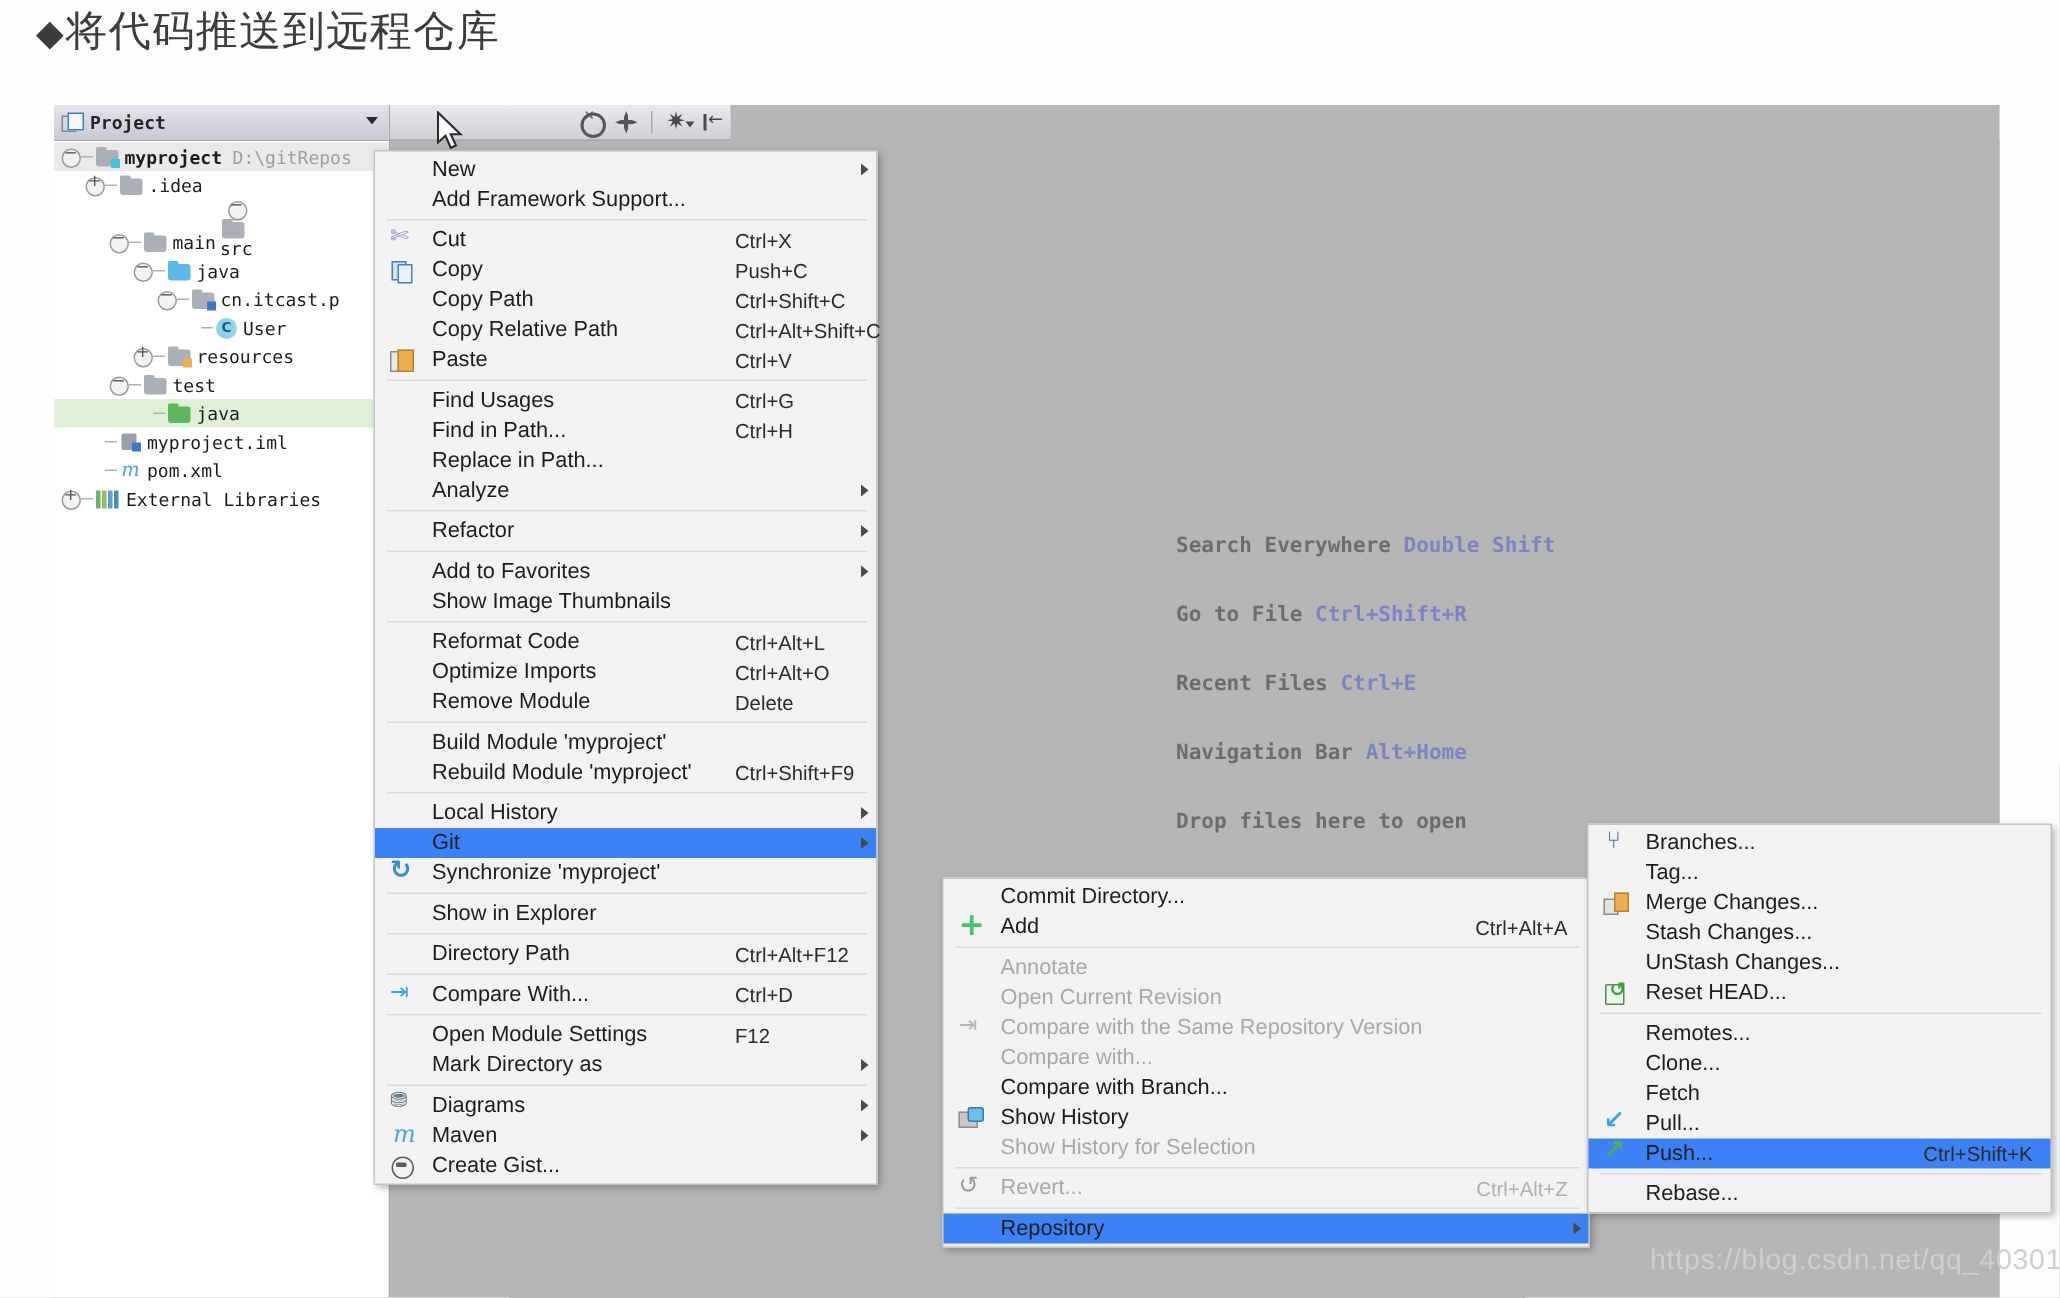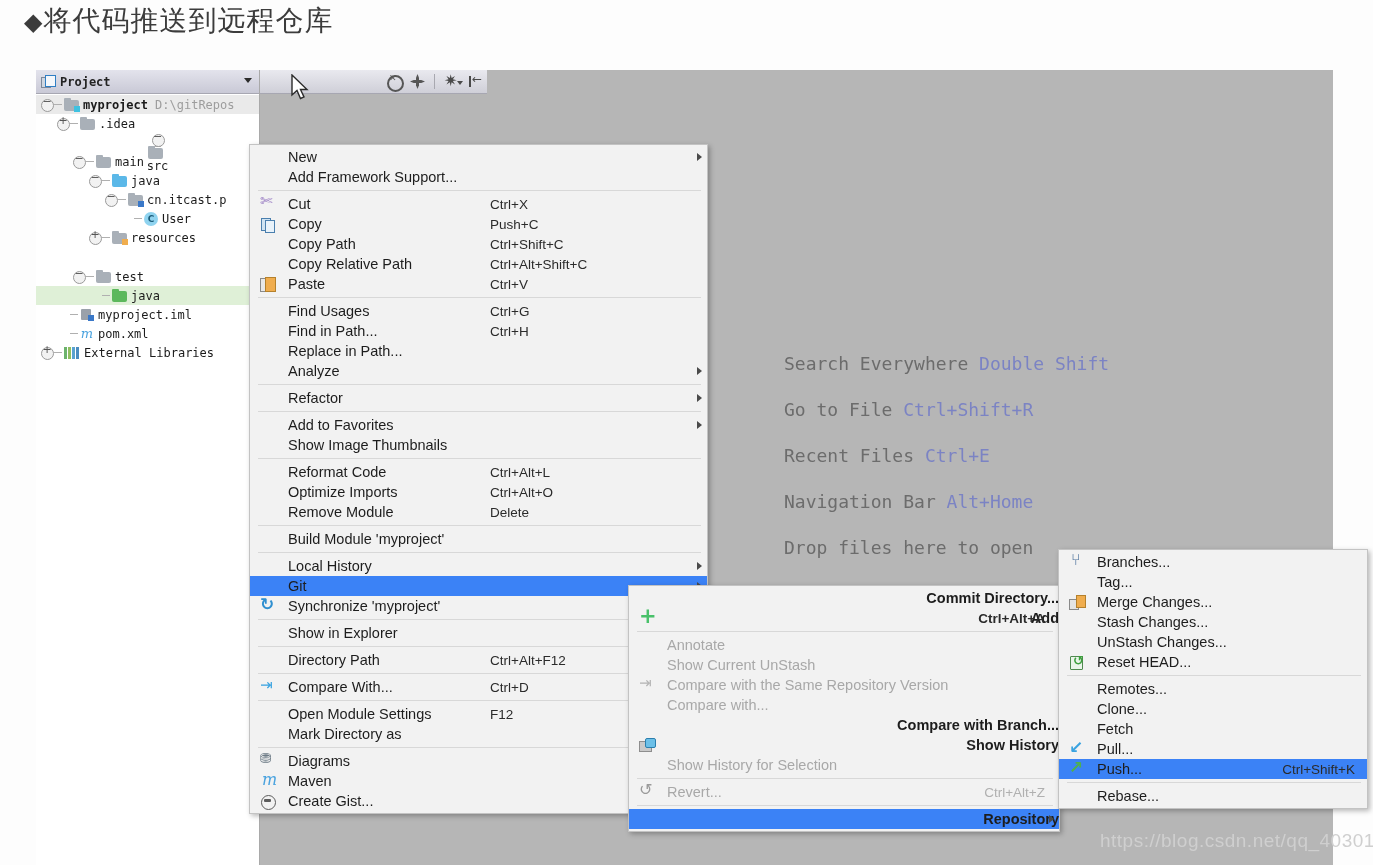--- a/index.html
+++ b/index.html
@@ -184,40 +184,40 @@
   .t-path { color:#9d9d9d; margin-left:7px; }
 
   
   .editor {
     position: absolute; left: 225px; top: 24px;
     width: 1072px; height: 771px;
     background: #b6b6b6;
   }
   .editor-hints {
     position:absolute; left:523px; top:247px;
-    font-family:"DejaVu Sans Mono", monospace; font-size:18px;
-    color:#6c6c6c; line-height:46px; white-space:nowrap;
+    font-family:"DejaVu Sans Mono", monospace; font-size:14px;
+    color:#6c6c6c; line-height:46px; white-space:nowrap;font-weight:bold;
   }
   .editor-hints .key { color:#7b83c4; }
 
   
   .menu {
     position: absolute;
     background: #f2f2f2;
     border: 1px solid #c3c3c3;
     box-shadow: 2px 2px 5px rgba(0,0,0,0.28);
     padding: 2px 0;
     font-family: "Liberation Sans", sans-serif;
   }
   .mi {
     position: relative; height: 20px; display: flex; align-items: center;
     font-size: 14.5px; color: #1d1d1d; padding-left: 38px; white-space: nowrap;
   }
   .mi.disabled { color: #a8a8a8; }
-  .mi.bold { font-weight: bold; justify-content: flex-end; }
+  .mi.bold { font-weight: normal; }
   .mi.hl { background: #3b82f6; }
   .mi .short {
     position: absolute; font-size: 13.5px; color: #2b2b2b;
   }
   .mi.disabled .short { color:#b0b0b0; }
   .mi .arrow {
     position: absolute; right: 5px; top: 6px;
     width: 0; height: 0;
     border-top: 4px solid transparent;
     border-bottom: 4px solid transparent;
@@ -245,21 +245,21 @@
   .g-revert::before{content:"↺";position:absolute;left:0;top:-5px;font-size:16px;color:#9a9a9a;font-family:"DejaVu Sans",sans-serif;}
   .g-branch::before{content:"⑂";position:absolute;left:2px;top:-5px;font-size:16px;color:#4a6f9a;font-family:"DejaVu Sans",sans-serif;}
   .g-merge::before{content:"";position:absolute;left:0;top:4px;width:8px;height:9px;background:#e4e4e4;border:1px solid #8a8a8a;}
   .g-merge::after{content:"";position:absolute;left:7px;top:0px;width:8px;height:11px;background:#f0ad4e;border:1px solid #b5812c;}
   .g-reset::before{content:"";position:absolute;left:1px;top:1px;width:11px;height:12px;background:#eaf5ea;border:1px solid #4f8a4f;border-radius:1px;}
   .g-reset::after{content:"↺";position:absolute;left:4px;top:-2px;font-size:13px;color:#3fa03f;font-family:"DejaVu Sans",sans-serif;font-weight:bold;}
   .g-pull::before{content:"↙";position:absolute;left:0;top:-5px;font-size:17px;color:#3aa3e0;font-family:"DejaVu Sans",sans-serif;font-weight:bold;}
   .g-push::before{content:"↗";position:absolute;left:0;top:-5px;font-size:17px;color:#4fb04f;font-family:"DejaVu Sans",sans-serif;font-weight:bold;}
 
   
-  #ctx-menu   { left: 249px; top: 100px; width: 459px; margin-top: 44px; }
+  #ctx-menu   { left: 249px; top: 100px; width: 336px; }
   #git-menu   { left: 628px; top: 585px; width: 432px; }
   #repo-menu  { left: 1058px; top: 549px; width: 310px; }
 
   #ctx-menu .mi .short { left: 240px; }
   #git-menu .mi .short { right: 14px; }
   #repo-menu .mi .short { right: 12px; }
 
   
   .cursor { position: absolute; left: 291px; top: 74px; width: 20px; height: 30px; }
   .cursor svg { display:block; }
@@ -356,21 +356,21 @@
             <span>User</span>
           </div>
           <div class="tree-row" style="padding-left: 52px;">
             <span class="handle plus"></span>
             <span class="dash"></span>
             <span class="folder grey">
               <span class="badge orange"></span>
             </span>
             <span>resources</span>
           </div>
-          <div class="tree-row" style="padding-left: 36px; margin-top: 20px;">
+          <div class="tree-row" style="padding-left: 36px;">
             <span class="handle minus"></span>
             <span class="dash"></span>
             <span class="folder grey"></span>
             <span>test</span>
           </div>
           <div class="tree-row sel-green" style="padding-left: 52px;">
             <span class="handle"></span>
             <span class="dash"></span>
             <span class="folder green"></span>
             <span>java</span>
@@ -474,20 +474,24 @@
         <span class="short">Ctrl+Alt+O</span>
       </div>
       <div class="mi">
         <span>Remove Module</span>
         <span class="short">Delete</span>
       </div>
       <div class="msep"></div>
       <div class="mi">
         <span>Build Module 'myproject'</span>
       </div>
+      <div class="mi">
+        <span>Rebuild Module 'myproject'</span>
+        <span class="short">Ctrl+Shift+F9</span>
+      </div>
       <div class="msep"></div>
       <div class="mi">
         <span>Local History</span>
         <span class="arrow"></span>
       </div>
       <div class="mi hl">
         <span>Git</span>
         <span class="arrow"></span>
       </div>
       <div class="mi">
@@ -542,21 +546,21 @@
       <div class="mi bold">
         <span class="mi-ico g-plus"></span>
         <span>Add</span>
         <span class="short">Ctrl+Alt+A</span>
       </div>
       <div class="msep"></div>
       <div class="mi disabled">
         <span>Annotate</span>
       </div>
       <div class="mi disabled">
-        <span>Show Current UnStash</span>
+        <span>Open Current Revision</span>
       </div>
       <div class="mi disabled">
         <span class="mi-ico g-compare grey"></span>
         <span>Compare with the Same Repository Version</span>
       </div>
       <div class="mi disabled">
         <span>Compare with...</span>
       </div>
       <div class="mi bold">
         <span>Compare with Branch...</span>

